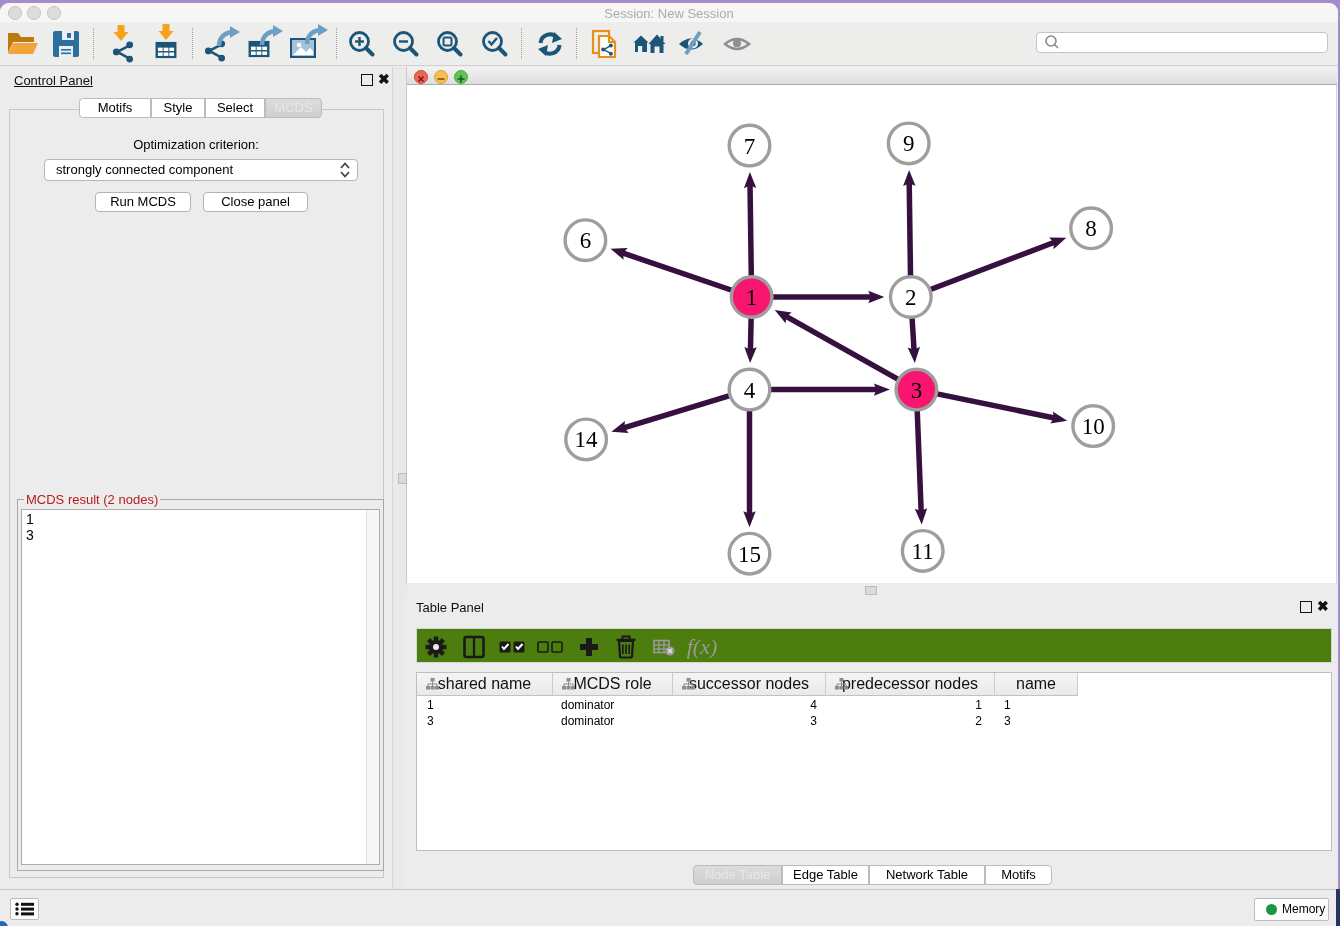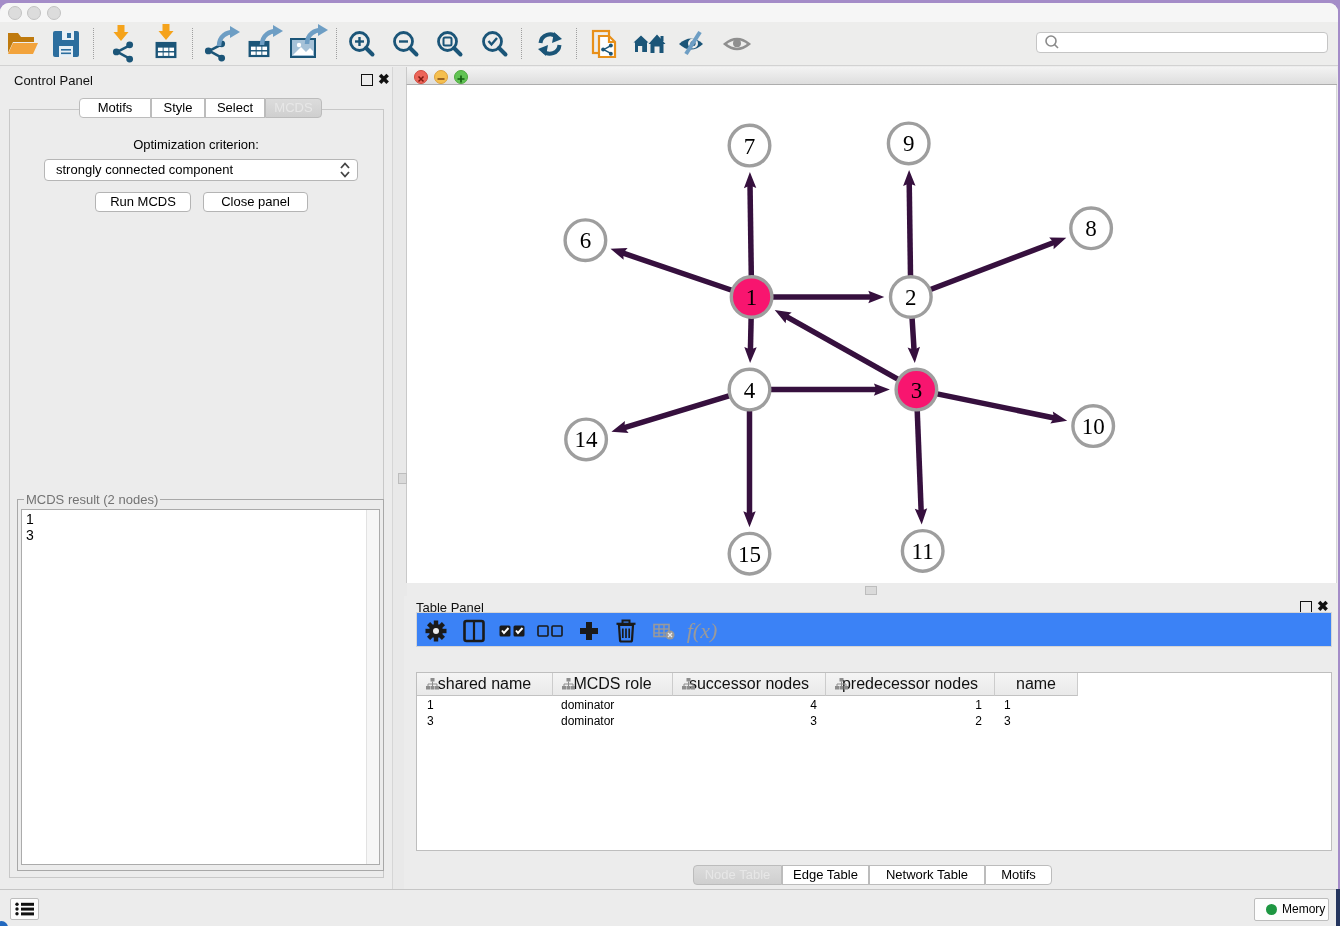--- a/index.html
+++ b/index.html
@@ -27,40 +27,41 @@
 .btn{position:absolute;background:#FFF;border:1px solid #B4B4B4;border-radius:4px;
  font-size:13px;color:#000;text-align:center;}
 
 #netwin{left:406px;top:67px;width:930px;height:516px;}
 #nettitle{left:0;top:0;width:930px;height:17px;background:linear-gradient(#F3F3F3,#DEDEDE);
  border-bottom:1px solid #ADADAD;border-left:1px solid #C9C9C9;}
 #netcanvas{left:0;top:18px;width:929px;height:498px;background:#fff;border-left:1px solid #C9C9C9;border-right:1px solid #D8D8D8;}
 .light{width:12px;height:12px;border-radius:50%;top:3px;text-align:center;}
 
 #tpanel{left:404px;top:596px;width:934px;height:293px;background:#ECECEC;}
-#ttool{left:12px;top:16px;width:914px;height:33px;border:1px solid #D5D5D5;background:#3b82f6;}
+#ttool{left:12px;top:32px;width:914px;height:33px;border:1px solid #D5D5D5;background:#4d7c0f;}
 #ttable{left:12px;top:76px;width:914px;height:177px;background:#fff;border:1px solid #BEBEBE;}
 .hcell{position:absolute;top:0;height:22px;background:linear-gradient(#F4F4F4,#E9E9E9);
  border-right:1px solid #CCC;border-bottom:1px solid #C2C2C2;font-size:16px;color:#111;
  text-align:center;line-height:22px;}
 .trow{position:absolute;font-size:12px;color:#000;height:16px;line-height:16px;}
 
 .btab{position:absolute;top:0;height:18px;background:#fff;border:1px solid #BCBCBC;
  font-size:13px;color:#000;text-align:center;line-height:18px;}
 .btab.tabsel{background:linear-gradient(#DCDCDC,#CFCFCF);color:#E7E7E7;}
 #statusbar{left:0;top:889px;width:1338px;height:37px;background:#ECECEC;border-top:1px solid #C6C6C6;}
 .sbtn{position:absolute;background:#FDFDFD;border:1px solid #BDBDBD;border-radius:2px;}
 </style>
 </head>
 <body>
 <div id="win" class="abs"></div>
 <div id="titlebar" class="abs">
   <div class="tl abs" style="left:8px;"></div>
   <div class="tl abs" style="left:27px;"></div>
   <div class="tl abs" style="left:47px;"></div>
+  <div id="wtitle" class="abs">Session: New Session</div>
 </div>
 <div id="toolbar" class="abs">
   <div id="tbicons" class="abs" style="left:0;top:0;width:1338px;height:43px;"><svg width="1338" height="43">
         <g transform="translate(22,22)">
           <path d="M-14,-11 L-4,-11 L-1,-7 L12,-7 L12,-2 L-9,-2 L-14,9 Z" fill="#BF7A0E"></path>
           <path d="M-14,10 L-9,-1 L16,-1 L11,10 Z" fill="#F2A33C"></path>
         </g>
         <g transform="translate(66,22)">
           <rect x="-13" y="-13" width="26" height="26" rx="2" fill="#2C6E9E"></rect>
           <rect x="-4" y="-13" width="12" height="9" fill="#E8F0F6"></rect>
@@ -204,21 +205,21 @@
   <div class="tsep abs" style="left:576px;"></div>
   <div id="searchbox" class="abs">
       <svg width="20" height="19" style="position:absolute;left:5px;top:0;">
         <circle cx="9" cy="8" r="5" fill="none" stroke="#8A8A8A" stroke-width="1.6"></circle>
         <line x1="12.5" y1="11.5" x2="16" y2="15" stroke="#8A8A8A" stroke-width="1.6"></line>
       </svg>
     </div>
 </div>
 
 <div id="cpanel" class="abs">
-  <div class="ptitle abs" style="left:14px;top:6px;">Control Panel</div>
+  <div class="ptitle abs" style="left:14px;top:6px;text-decoration:underline;">Control Panel</div>
   <div class="px-float abs" style="left:361px;top:7px;"></div>
   <div class="px-close abs" style="left:378px;top:6px;">✖</div>
   <div class="abs" style="left:9px;top:42px;width:373px;height:767px;border:1px solid #C8C8C8;"></div>
   <div class="abs" style="left:79px;top:31px;">
     <div class="tab" style="left:0;width:70px;border-left:1px solid #BCBCBC;border-radius:4px 0 0 4px;">Motifs</div>
     <div class="tab" style="left:72px;width:52px;">Style</div>
     <div class="tab" style="left:126px;width:58px;">Select</div>
     <div class="tab tabsel" style="left:186px;width:55px;border-radius:0 4px 4px 0;">MCDS</div>
   </div>
   <div class="abs" id="selbox" style="left:44px;top:92px;width:312px;height:20px;background:#fff;border:1px solid #B6B6B6;border-radius:4px;">
@@ -226,21 +227,21 @@
       <svg width="14" height="16" style="position:absolute;right:5px;top:2px;">
         <path d="M3,6 L7,1.5 L11,6" fill="none" stroke="#444" stroke-width="1.8"></path>
         <path d="M3,10 L7,14.5 L11,10" fill="none" stroke="#444" stroke-width="1.8"></path>
       </svg>
   </div>
   <div class="abs" style="left:0;top:70px;width:392px;text-align:center;font-size:13px;color:#000;">Optimization criterion:</div>
   <div class="btn" style="left:95px;top:125px;width:94px;height:18px;line-height:18px;">Run MCDS</div>
   <div class="btn" style="left:203px;top:125px;width:103px;height:18px;line-height:18px;">Close panel</div>
 
   <div class="abs" style="left:17px;top:432px;width:365px;height:370px;border:1px solid #A8A8A8;">
-    <div class="abs" style="left:6px;top:-8px;background:#ECECEC;padding:0 2px;font-size:13px;color:#737373;">MCDS result (2 nodes)</div>
+    <div class="abs" style="left:6px;top:-8px;background:#ECECEC;padding:0 2px;font-size:13px;color:#b91c1c;">MCDS result (2 nodes)</div>
     <div class="abs" style="left:3px;top:9px;width:357px;height:354px;background:#fff;border:1px solid #ABABAB;">
       <div class="abs" style="left:4px;top:1px;font-size:14px;">1</div>
       <div class="abs" style="left:4px;top:17px;font-size:14px;">3</div>
       <div class="abs" style="left:344px;top:0;width:12px;height:354px;background:#F6F6F6;border-left:1px solid #E2E2E2;"></div>
     </div>
   </div>
 </div>
 
 <div class="abs" style="left:392px;top:67px;width:14px;height:822px;background:#E9E9E9;border-left:1px solid #D6D6D6;"></div>
 

